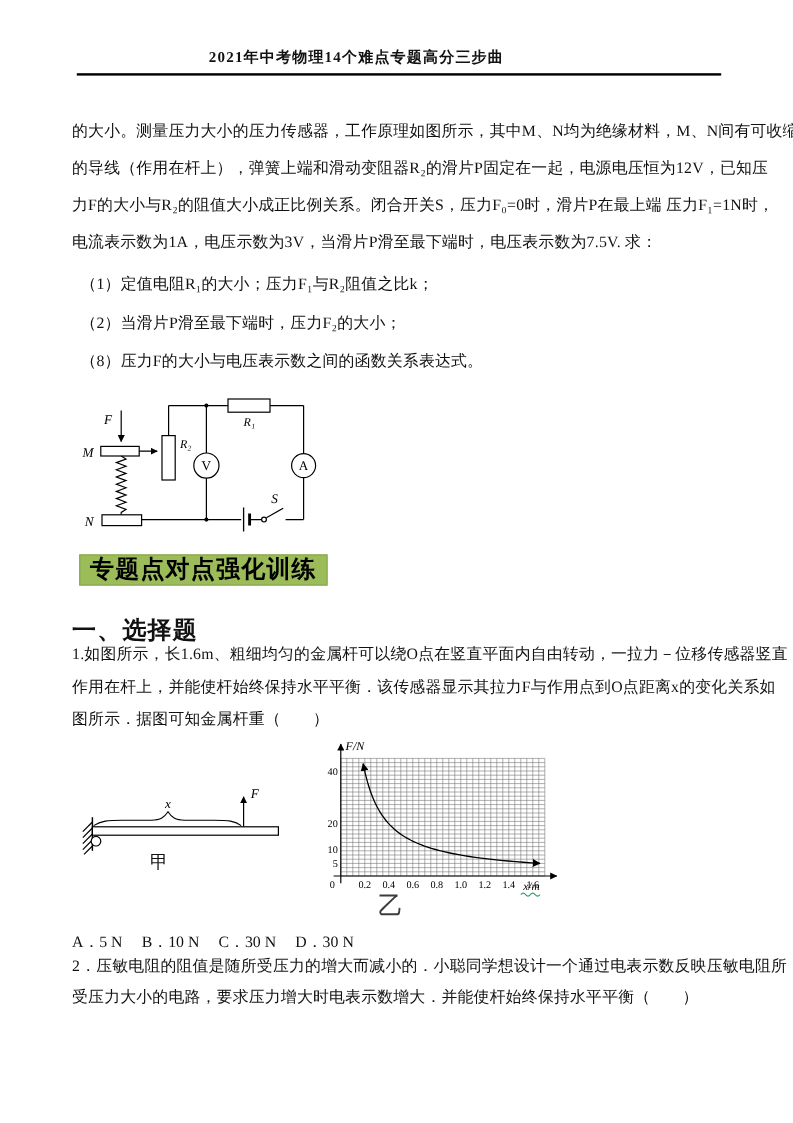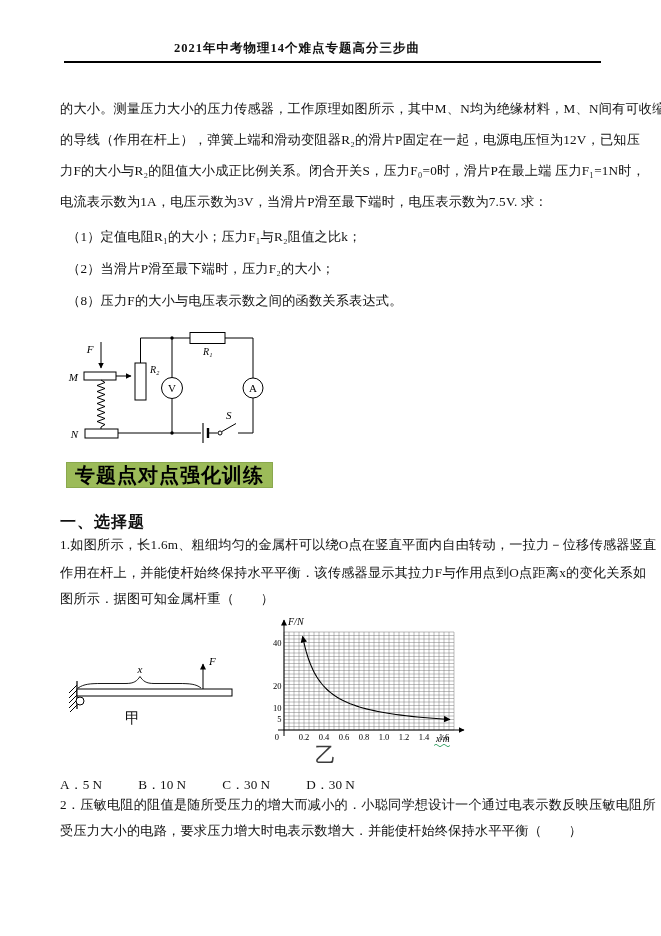--- a/index.html
+++ b/index.html
@@ -15,22 +15,22 @@
   }
   .header-rule{top:61px;left:64px;width:537px;border-top:2px solid #000;height:0;}
   .bodyline{left:60px;font-size:13.2px;letter-spacing:0.2px;white-space:nowrap;}
   .subq{left:67px;}
   .banner{
     top:462px;left:66px;display:inline-block;
     background:#9cbb59;border:1px solid #8aa84e;
     font-size:20px;font-weight:bold;line-height:24px;padding:0 8px;
     letter-spacing:1px;color:#000;
   }
-  .section-title{top:512px;left:60px;font-size:16px;font-weight:bold;letter-spacing:1px;}
-  .options{top:776px;left:60px;font-size:13.2px;display:flex;gap:36px;white-space:nowrap;}
+  .section-title{top:512px;left:60px;font-size:20px;font-weight:bold;letter-spacing:1px;}
+  .options{top:776px;left:60px;font-size:13.2px;display:flex;gap:16px;white-space:nowrap;}
   .fig-caption-jia{top:709px;left:125px;font-size:15px;letter-spacing:1px;}
   .fig-caption-yi{top:741px;left:315px;font-size:21px;color:#3c3c3c;}
   svg text{font-family:"Liberation Serif","DejaVu Serif",serif;}
   .it{font-style:italic;}
 </style>
 </head>
 <body>
 
 <div class="abs header-title">2021年中考物理14个难点专题高分三步曲</div>
 <div class="abs header-rule"></div>

